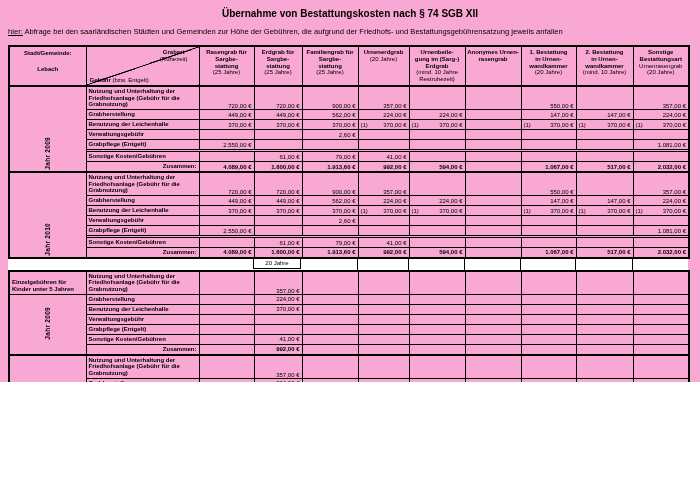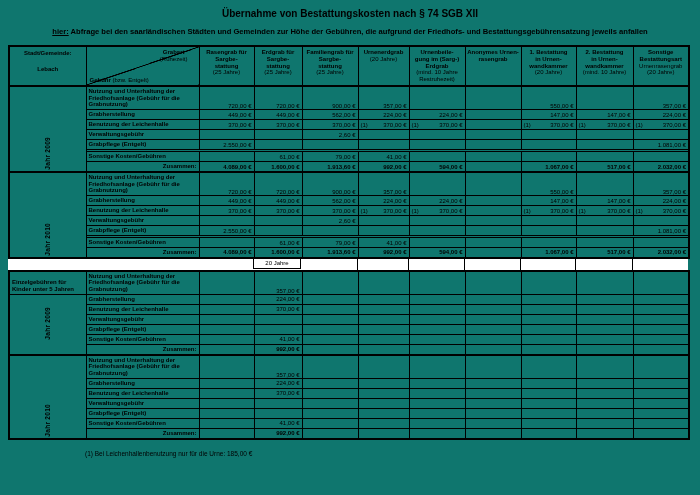--- a/index.html
+++ b/index.html
@@ -1,19 +1,19 @@
 <!DOCTYPE html>
 <html><head>
 <meta charset="utf-8">
 <style>
   html,body{margin:0;padding:0;background:#fff;}
   body{width:700px;height:495px;font-family:"Liberation Sans",sans-serif;color:#000;-webkit-text-size-adjust:none;}
-  .page{position:relative;width:700px;height:495px;background:#0f766e;overflow:hidden;}
+  .page{position:relative;width:700px;height:382px;background:#f9a8d4;overflow:hidden;}
   .title{margin:8px 0 0 0;text-align:center;font-size:10px;font-weight:bold;}
-  .subtitle{margin:8px 8px 0 8px;font-size:7.6px;font-weight:bold;white-space:nowrap;text-align:center;}
+  .subtitle{margin:8px 8px 0 8px;font-size:7.6px;font-weight:normal;white-space:nowrap;}
   .subtitle .hier{text-decoration:underline;}
   .tablewrap{margin-left:8px;}
   #upper-table{margin-top:9px;}
   table{border-collapse:collapse;table-layout:fixed;width:680px;border:2px solid #000;}
   col.c0{width:77px}col.c1{width:113px}col.c2{width:55px}col.c3{width:48px}col.c4{width:56px}
   col.c5{width:51px}col.c6{width:56px}col.c7{width:56px}col.c8{width:55px}col.c9{width:57px}col.c10{width:56px}
   th,td{border:1px solid #000;font-size:6px;padding:0;box-sizing:border-box;overflow:hidden;vertical-align:middle;}
   thead th{border-bottom:2px solid #000;vertical-align:top;font-weight:normal;text-align:center;padding-top:2px;height:40px;}
   tbody.block tr:first-child td{border-top:2px solid #000;}
   .hname{font-weight:bold;white-space:pre-line;line-height:1.14;display:block;}

